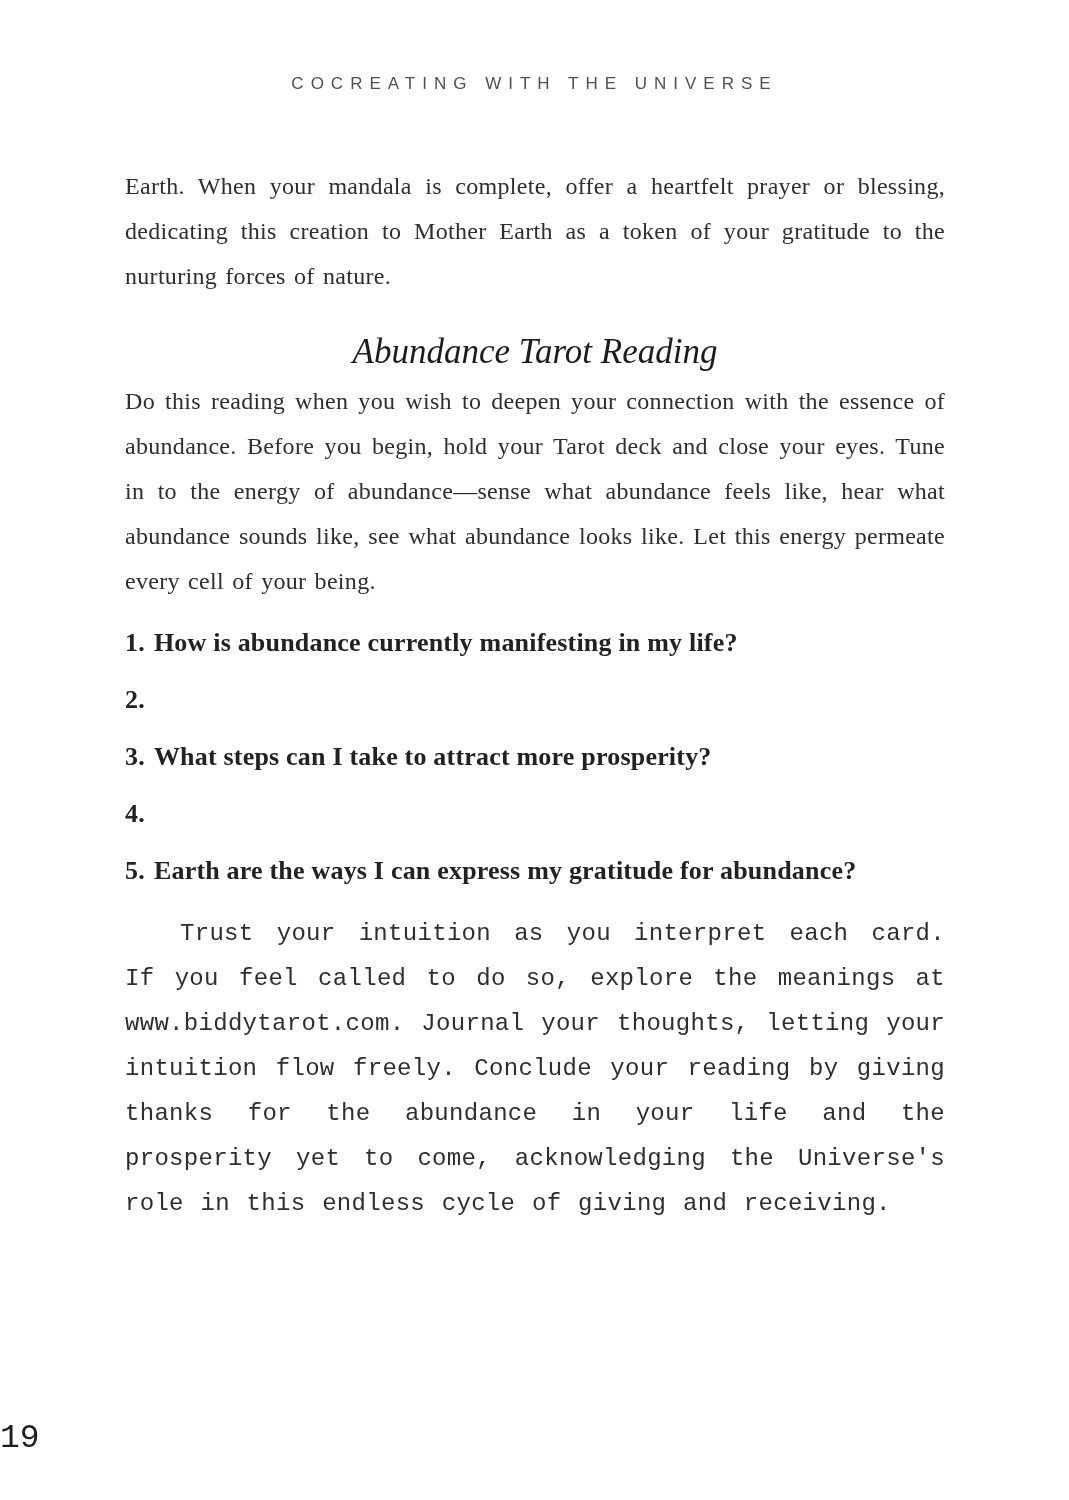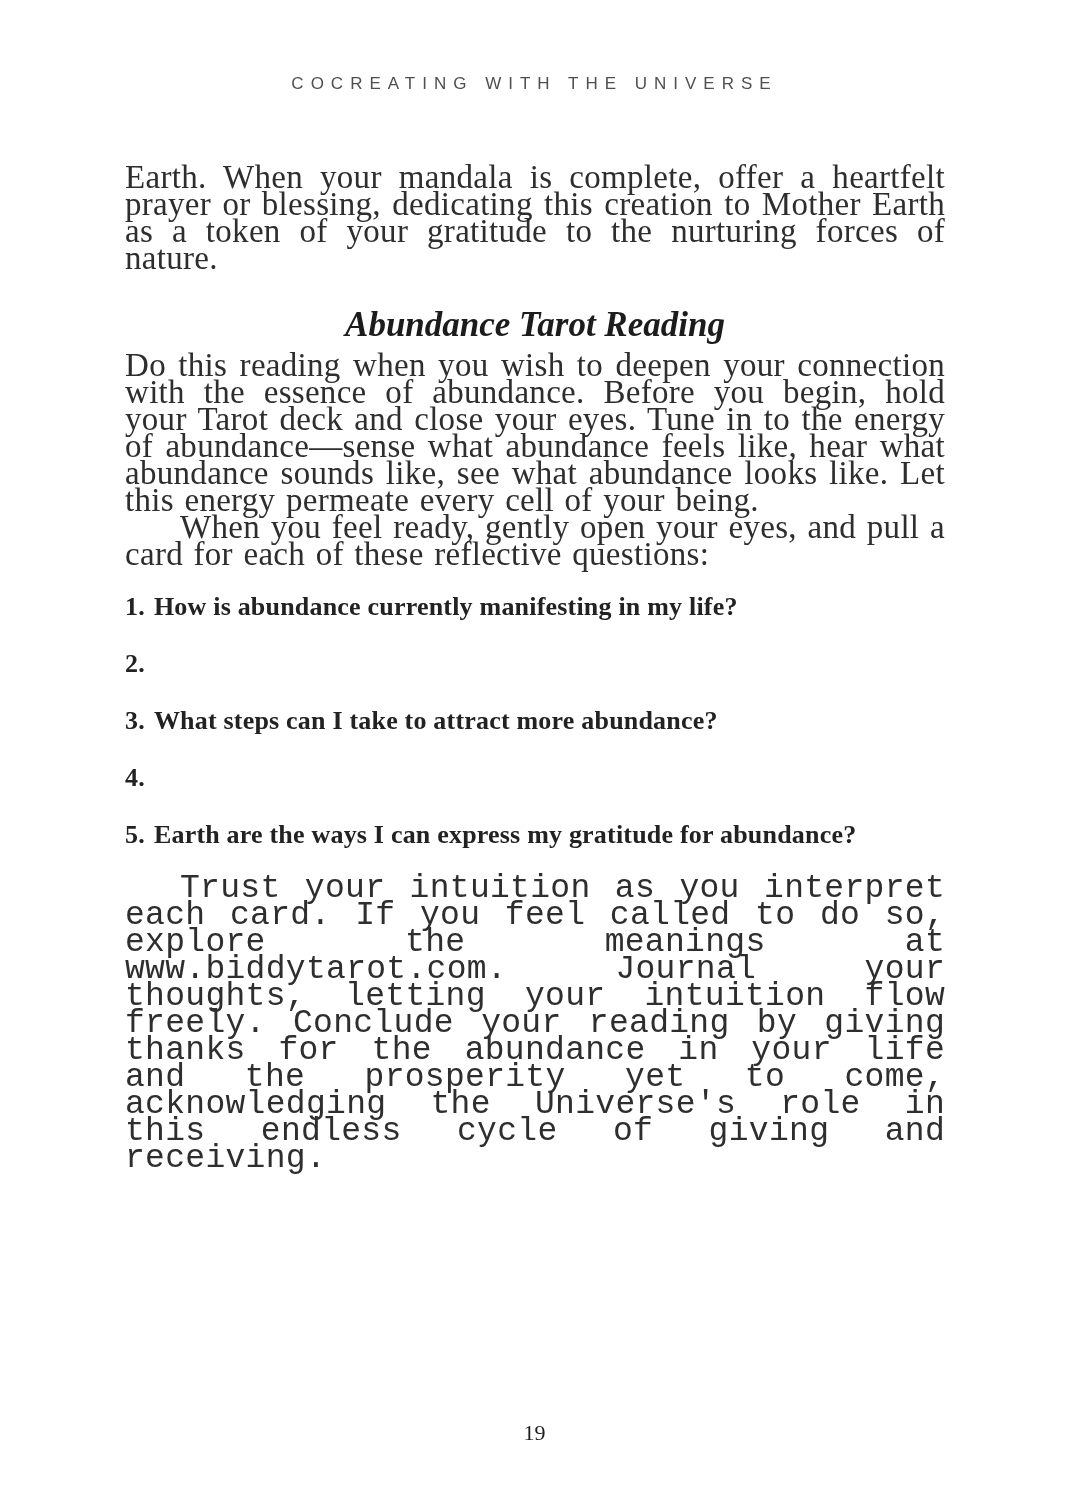--- a/index.html
+++ b/index.html
@@ -34,35 +34,35 @@
     letter-spacing: 7px;
     color: var(--header, #4f4f4f);
   }
   .content {
     position: absolute;
     top: 152px;
     left: 125px;
     width: 820px;
   }
   .body-para {
-    font-size: 33px;
-    line-height: 27px;
+    font-size: 24px;
+    line-height: 45px;
     text-align: justify;
     letter-spacing: 0.3px;
     word-spacing: 2px;
   }
   .indent-first { text-indent: 55px; }
   .section-heading {
     margin-top: 32px;
     margin-bottom: 6px;
     text-align: center;
     font-size: 35px;
     line-height: 42px;
     font-style: italic;
-    font-weight: 700;
+    font-weight: 400;
     color: var(--heading, #1c1c1c);
   }
   .question-list {
     margin-top: 16px;
     margin-bottom: 10px;
   }
   .question-item {
     display: flex;
     font-size: 26px;
     line-height: 45px;
@@ -74,53 +74,53 @@
   .question-number {
     flex: 0 0 auto;
     margin-right: 9px;
   }
   .last-para { margin-top: 18px; font-family: Liberation Mono, monospace; }
   .page-number {
     position: absolute;
     top: 1408px;
     left: 0;
     width: 100%;
-    text-align: center;
-    font-size: 22px;
+    text-align: left;
+    font-size: 33px;
     color: var(--heading, #1c1c1c);
+    font-family: Liberation Mono, monospace;
   }
 </style>
 </head>
 <body>
 
 <div class="page">
 
   <div class="running-header">COCREATING WITH THE UNIVERSE</div>
 
   <div class="content">
 
     <p class="body-para">Earth. When your mandala is complete, offer a heartfelt prayer or blessing, dedicating this creation to Mother Earth as a token of your gratitude to the nurturing forces of nature.</p>
 
     <h2 class="section-heading">Abundance Tarot Reading</h2>
 
     <p class="body-para">Do this reading when you wish to deepen your connection with the essence of abundance. Before you begin, hold your Tarot deck and close your eyes. Tune in to the energy of abundance—sense what abundance feels like, hear what abundance sounds like, see what abundance looks like. Let this energy permeate every cell of your being.</p>
 
-    <p class="body-para indent-first">When you feel ready, gently open your eyes, and pull a card for each of these reflective questions:</p>
 
     <div class="question-list">
       <div class="question-item">
         <span class="question-number">1.</span>
         <span class="question-text">How is abundance currently manifesting in my life?</span>
       </div>
       <div class="question-item">
         <span class="question-number">2.</span>
       </div>
       <div class="question-item">
         <span class="question-number">3.</span>
-        <span class="question-text">What steps can I take to attract more abundance?</span>
+        <span class="question-text">What steps can I take to attract more prosperity?</span>
       </div>
       <div class="question-item">
         <span class="question-number">4.</span>
       </div>
       <div class="question-item">
         <span class="question-number">5.</span>
         <span class="question-text">Earth are the ways I can express my gratitude for abundance?</span>
       </div>
     </div>
 

